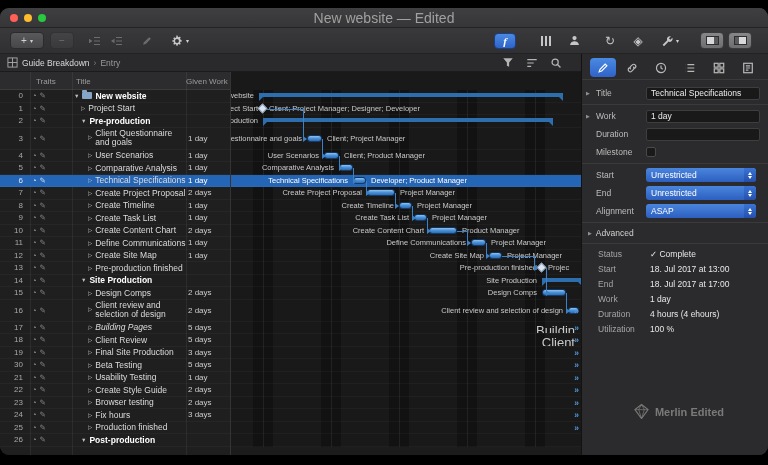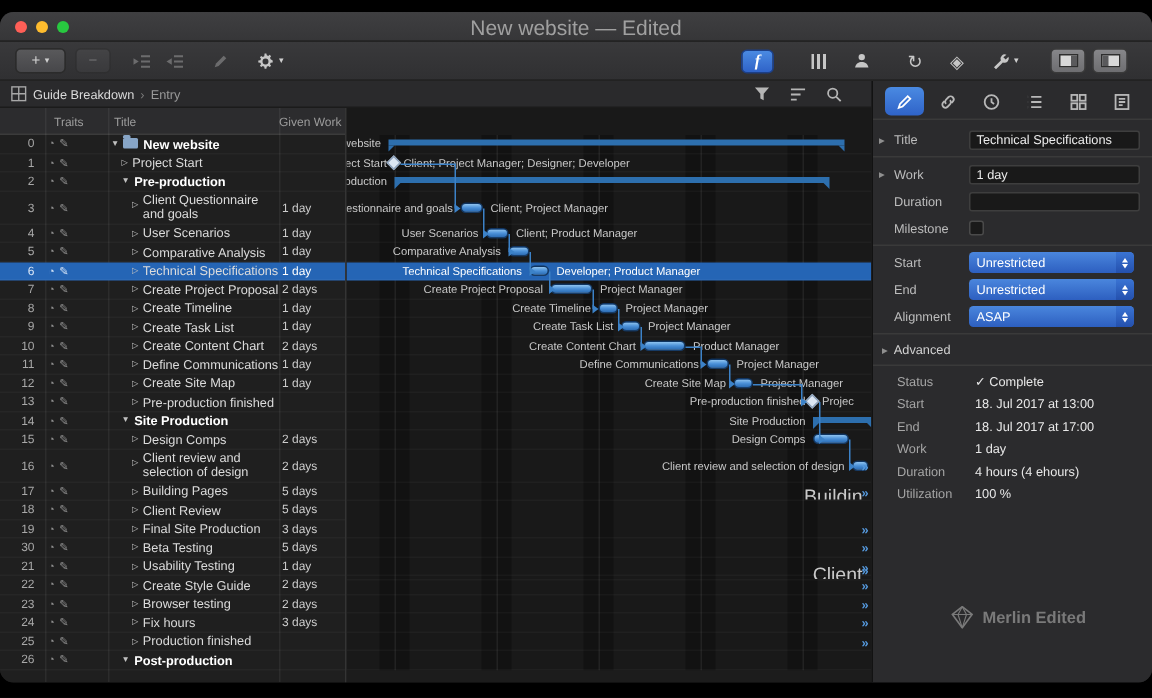--- a/index.html
+++ b/index.html
@@ -448,21 +448,21 @@
               <span>Client review and selection of design</span>
             </div>
             <div class="c-work">2 days</div>
           </div>
           <div class="orow" style="height: 12.5px;">
             <div class="c-num">17</div>
             <div class="c-traits">
               <span>◔</span>
               <span>✎</span>
             </div>
-            <div class="c-title" style="padding-left: 14px;">
+            <div class="c-title" style="padding-left: 14px; font-style: italic;">
               <span class="disc">▷</span>
               <span>Building Pages</span>
             </div>
             <div class="c-work">5 days</div>
           </div>
           <div class="orow" style="height: 12.5px;">
             <div class="c-num">18</div>
             <div class="c-traits">
               <span>◔</span>
               <span>✎</span>
@@ -661,21 +661,21 @@
           </div>
           <div class="grow" style="top: 209.5px; height: 22px;">
             <div class="lbl" style="right: 18px; top: 7px;">Client review and selection of design</div>
             <div class="bar-task" style="left: 337px; width: 11px; top: 7px;"></div>
             <div class="ovf" style="top: 7px;">»</div>
           </div>
           <div class="grow" style="top: 231.5px; height: 12.5px;">
             <div class="edge" style="top: 2.25px;">Buildin</div>
             <div class="ovf" style="top: 2.25px;">»</div>
           </div>
-          <div class="grow" style="top: 244px; height: 12.5px; margin-top: 40px;">
+          <div class="grow" style="top: 244px; height: 12.5px;">
             <div class="edge" style="top: 2.25px;">Client</div>
             <div class="ovf" style="top: 2.25px;">»</div>
           </div>
           <div class="grow" style="top: 256.5px; height: 12.5px;">
             <div class="ovf" style="top: 2.25px;">»</div>
           </div>
           <div class="grow" style="top: 269px; height: 12.5px;">
             <div class="ovf" style="top: 2.25px;">»</div>
           </div>
           <div class="grow" style="top: 281.5px; height: 12.5px;">

